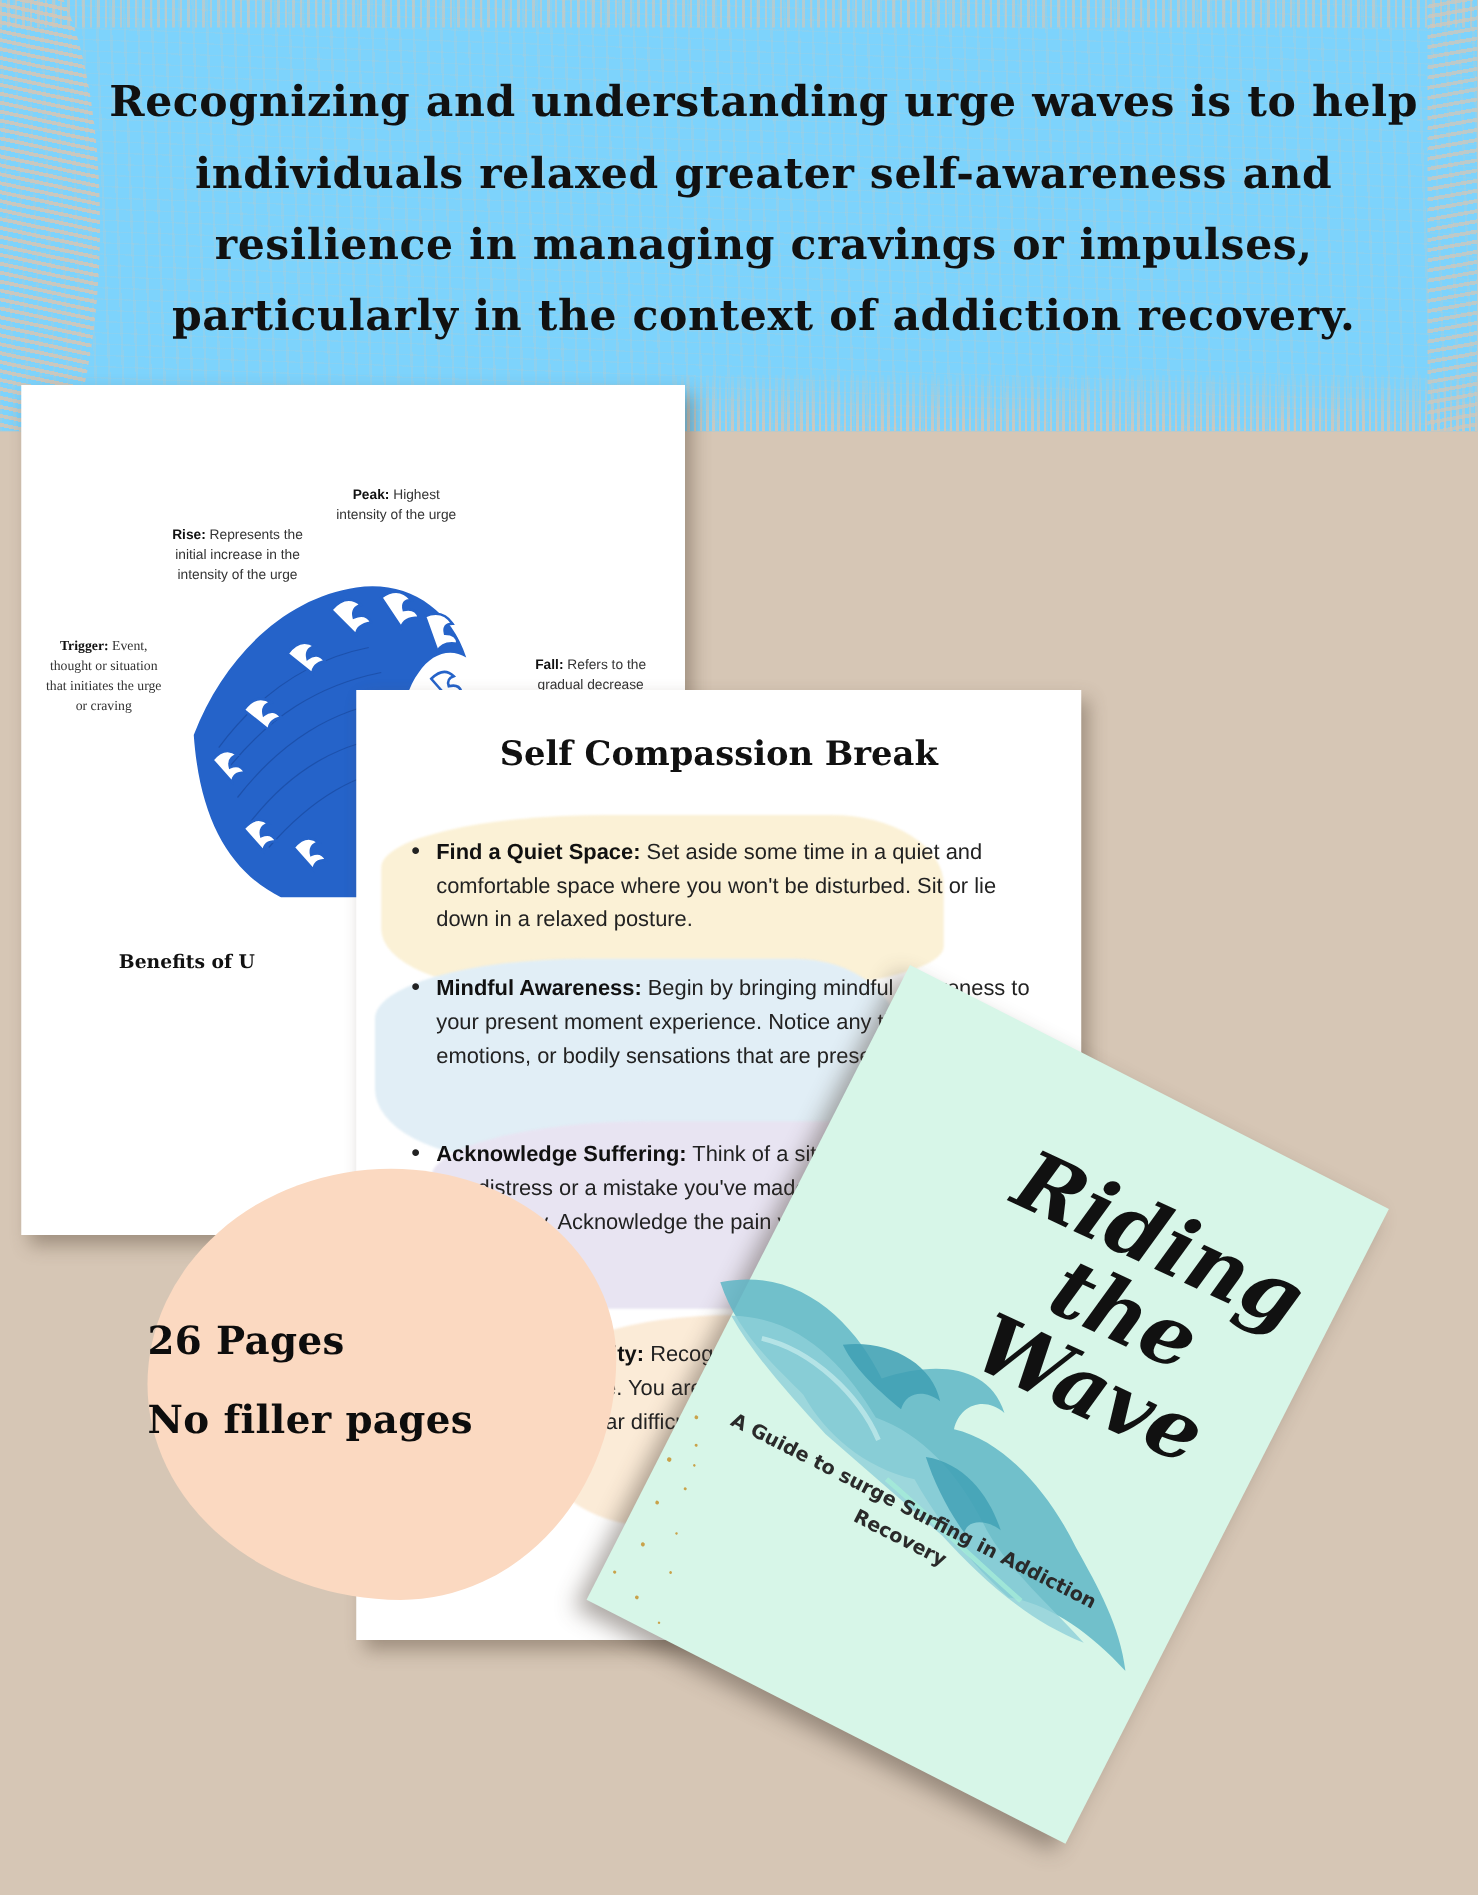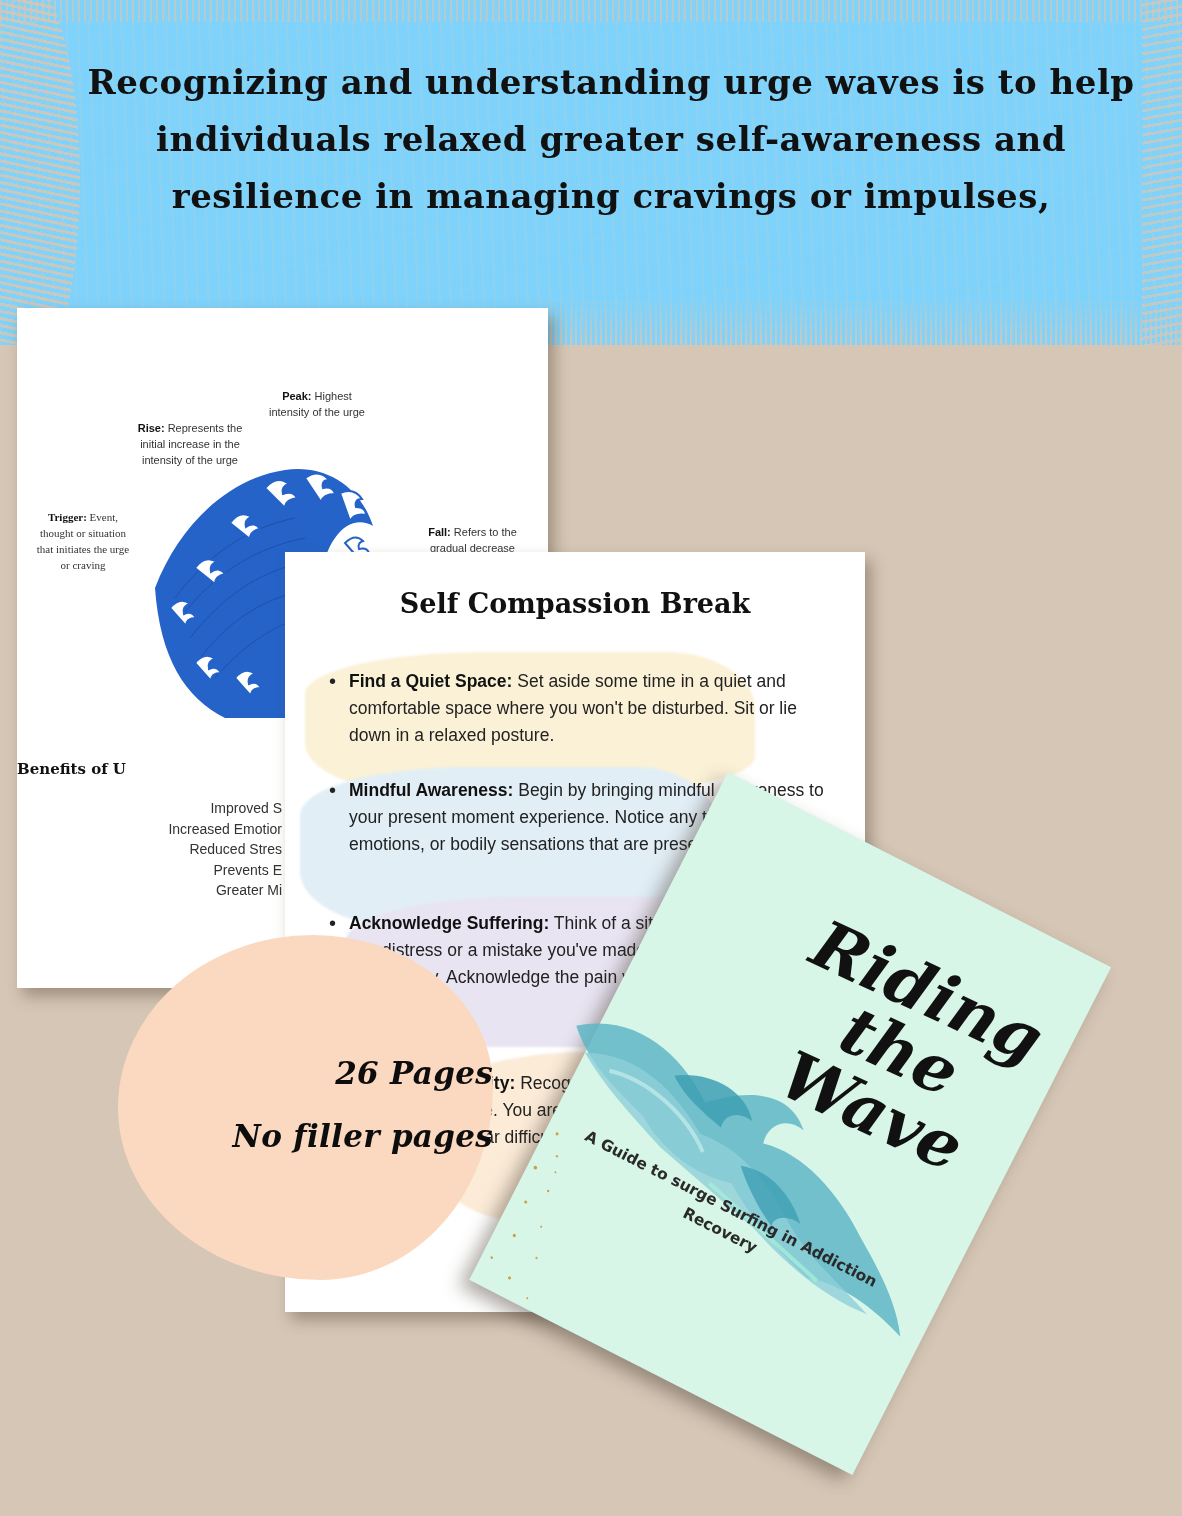--- a/index.html
+++ b/index.html
@@ -71,21 +71,21 @@
   }
   .label b { color: #111; }
   .lbl-peak { left: 250px; top: 80px; width: 100px; }
   .lbl-rise { left: 118px; top: 112px; width: 110px; }
   .lbl-trigger { left: 16px; top: 201px; width: 100px; font-family: Liberation Serif, serif; }
   .lbl-fall { left: 398px; top: 216px; width: 115px; }
 
   .wave-art { position: absolute; left: 118px; top: 140px; width: 250px; height: 270px; }
 
   .benefits-title {
-    position: absolute; left: 0; top: 452px; width: 265px; text-align: left;
+    position: absolute; left: 0; top: 452px; width: 265px; text-align: center;
     font-family: "DejaVu Serif", serif; font-weight: bold; font-size: 15px; color: #111;
     white-space: nowrap; overflow: hidden;
   }
   .benefits-list {
     position: absolute; left: 0; top: 490px; width: 265px; overflow: hidden;
     font-size: 14px; line-height: 20.5px; color: #333; text-align: right;
   }
   .benefits-list div { white-space: nowrap; }
 
   .sc-page { left: 285px; top: 552px; width: 580px; height: 760px; overflow: hidden; }
@@ -107,23 +107,22 @@
   .brush.yellow { left: 20px; top: 100px; width: 450px; height: 140px; background: #fbf1d6; }
   .brush.blue { left: 15px; top: 215px; width: 420px; height: 160px; background: #e1eef6; }
   .brush.purple { left: 60px; top: 345px; width: 440px; height: 150px; background: #e8e4f2; }
   .brush.peach { left: 150px; top: 500px; width: 380px; height: 170px; background: #fbebd7; }
 
   
   .badge {
     position: absolute; left: 118px; top: 935px; width: 375px; height: 345px;
     background: #fbd9c1;
     border-radius: 52% 48% 46% 54% / 50% 44% 56% 50%;
-    display: flex; flex-direction: column; align-items: flex-end; justify-content: center;
+    display: flex; flex-direction: column; align-items: flex-start; justify-content: center;
     padding-bottom: 6px;
-    font-style: italic;
   }
   .badge div {
     font-family: "DejaVu Serif", serif; font-weight: bold; color: #0d0d0d;
     font-size: 31px; line-height: 63px; white-space: nowrap; letter-spacing: 0.3px;
   }
 
   
   .cover {
     position: absolute; left: 583px; top: 830px; width: 430px; height: 570px;
     background: #d7f6e8;
@@ -153,20 +152,21 @@
 <div class="banner">
   <div class="texture"></div>
   <div class="brush-top"></div>
   <div class="brush-left"></div>
   <div class="brush-right"></div>
   <div class="brush-bottom"></div>
   <div class="headline">
     <span>Recognizing and understanding urge waves is to help</span>
     <span>individuals relaxed greater self-awareness and</span>
     <span>resilience in managing cravings or impulses,</span>
+    <span>particularly in the context of addiction recovery.</span>
   </div>
 </div>
 
 <div class="page urge-page">
 
   <svg class="wave-art" viewBox="0 0 250 270">
     <defs>
       <clipPath id="waveclip">
           <path d="M20,140 C40,80 90,30 150,20 C195,15 230,40 240,80 L250,270 L20,270 Z"></path>
         </clipPath>
@@ -203,27 +203,20 @@
   <div class="label lbl-trigger">
     <b>Trigger:</b>
     <span>Event, thought or situation that initiates the urge or craving</span>
   </div>
   <div class="label lbl-fall">
     <b>Fall:</b>
     <span>Refers to the gradual decrease</span>
   </div>
 
   <div class="benefits-title">Benefits of U</div>
-  <div class="benefits-list">
-    <div>Improved S</div>
-    <div>Increased Emotior</div>
-    <div>Reduced Stres</div>
-    <div>Prevents E</div>
-    <div>Greater Mi</div>
-  </div>
 </div>
 
 <div class="page sc-page">
   <div class="brush yellow"></div>
   <div class="brush blue"></div>
   <div class="brush purple"></div>
   <div class="brush peach"></div>
 
   <div class="sc-title">Self Compassion Break</div>
 

